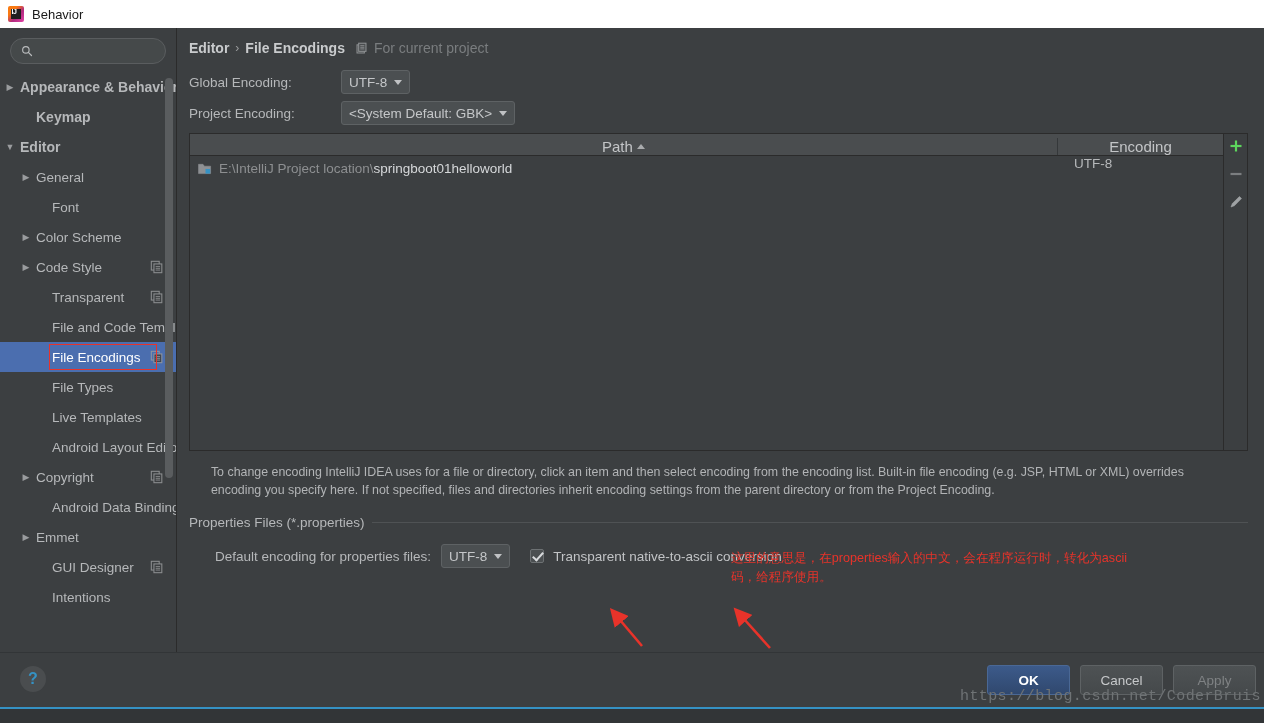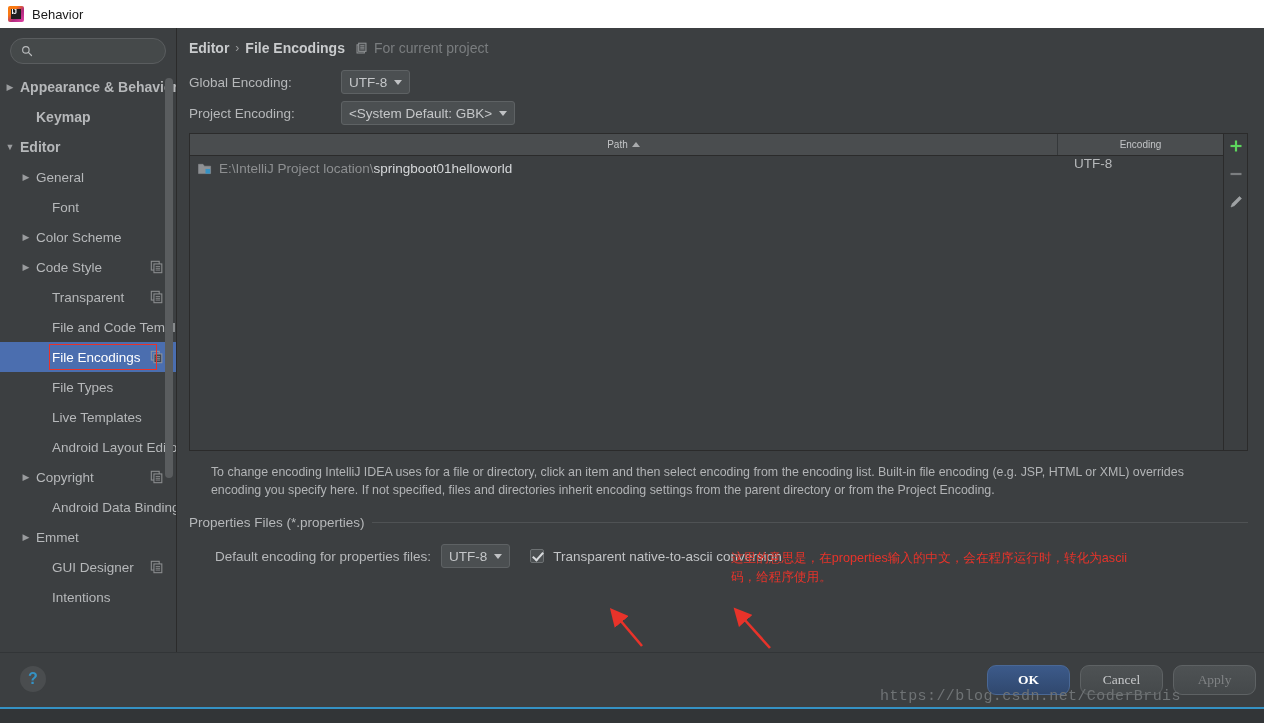--- a/index.html
+++ b/index.html
@@ -193,22 +193,23 @@
     border: 1px solid #2b2b2b;
     height: 318px;
     background: #3c3f41;
   }
   .table-main { flex: 1 1 auto; display: flex; flex-direction: column; min-width: 0; }
   .thead {
     height: 22px;
     display: flex;
     background: #4a4d4f;
     border-bottom: 1px solid #2b2b2b;
-    font-size: 10px;
+    font-size: 15px;
     color: #c3c5c7;
+    align-items: flex-end;
   }
   .th {
     display: flex;
     align-items: center;
     justify-content: center;
     gap: 4px;
   }
   .th.path { flex: 1 1 auto; border-right: 1px solid #35383a; }
   .th.enc  { width: 165px; }
   .sort-up {
@@ -331,42 +332,42 @@
   }
   .btn-row {
     position: absolute;
     right: 8px; top: 12px;
     display: flex;
     gap: 10px;
   }
   .btn {
     min-width: 83px;
     height: 30px;
-    border-radius: 9px;
+    border-radius: 3px;
     border: 1px solid #5e6264;
     background: linear-gradient(#4e5254, #45494b);
     color: #c6c8ca;
     font-size: 13.5px;
     display: flex;
     align-items: center;
     justify-content: center;
     cursor: pointer;
-    font-family: Liberation Serif, serif;
+    font-family: Liberation Sans, sans-serif;
   }
   .btn.primary {
     background: linear-gradient(#3c5a8a, #30486e);
     border-color: #4a6895;
     color: #ffffff;
     font-weight: bold;
   }
   .btn.disabled { color: #7f8284; }
 
   .watermark {
     position: absolute;
-    left: 880px;
+    left: 960px;
     top: 688px;
     font-family: "Liberation Mono", monospace;
     font-size: 15px;
     color: #6f7375;
     letter-spacing: .4px;
     z-index: 35;
     pointer-events: none;
     white-space: nowrap;
   }
 

